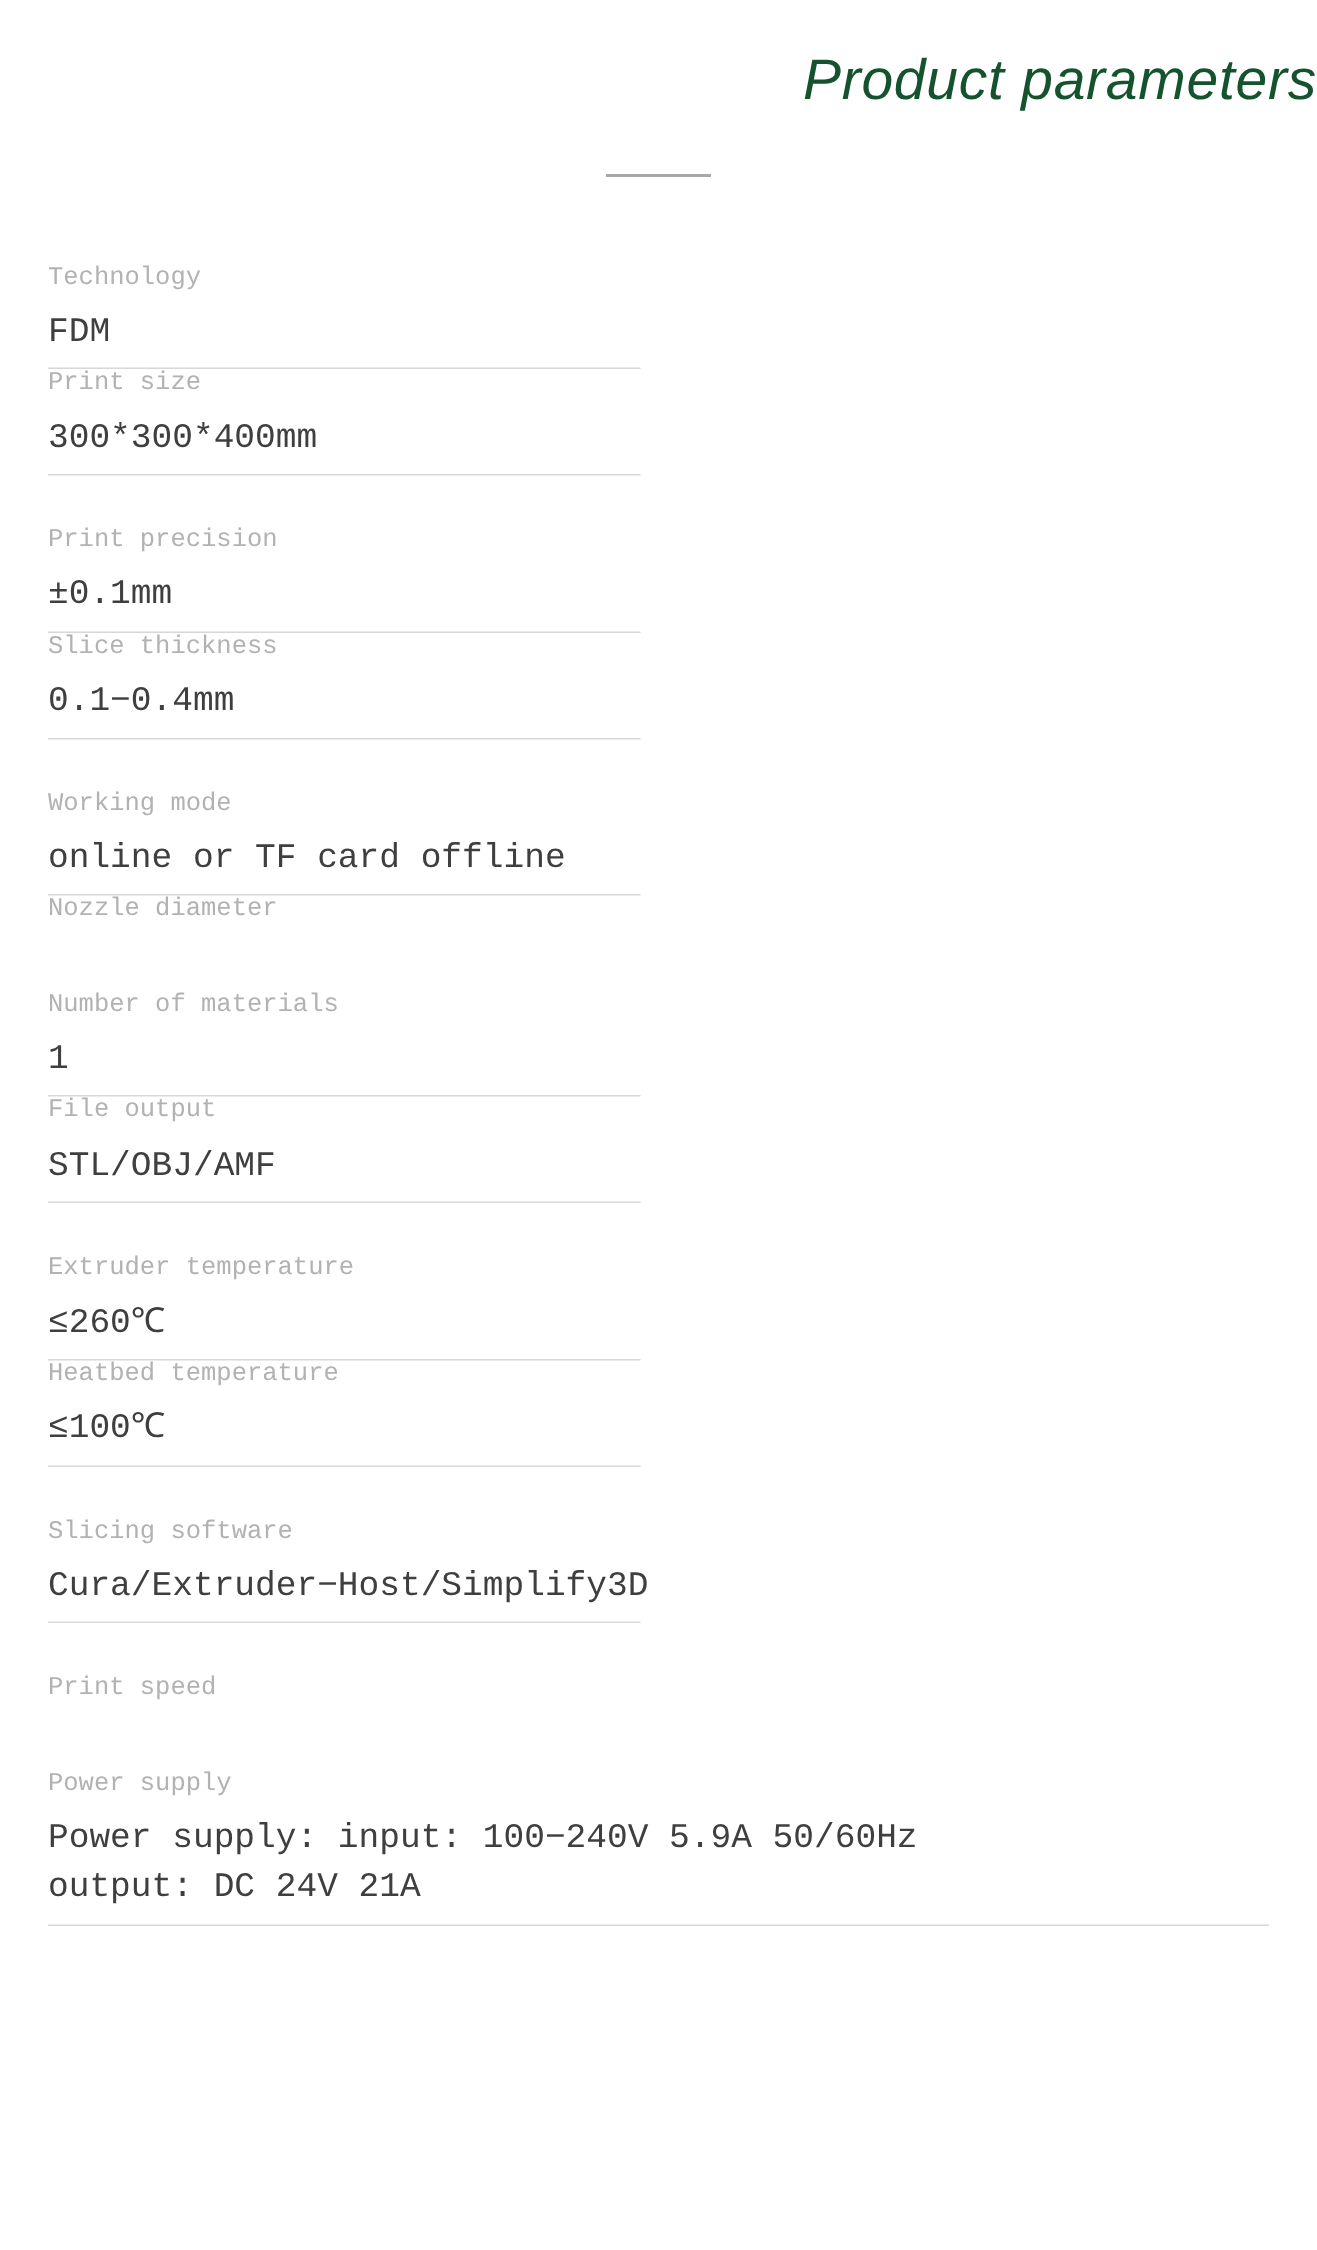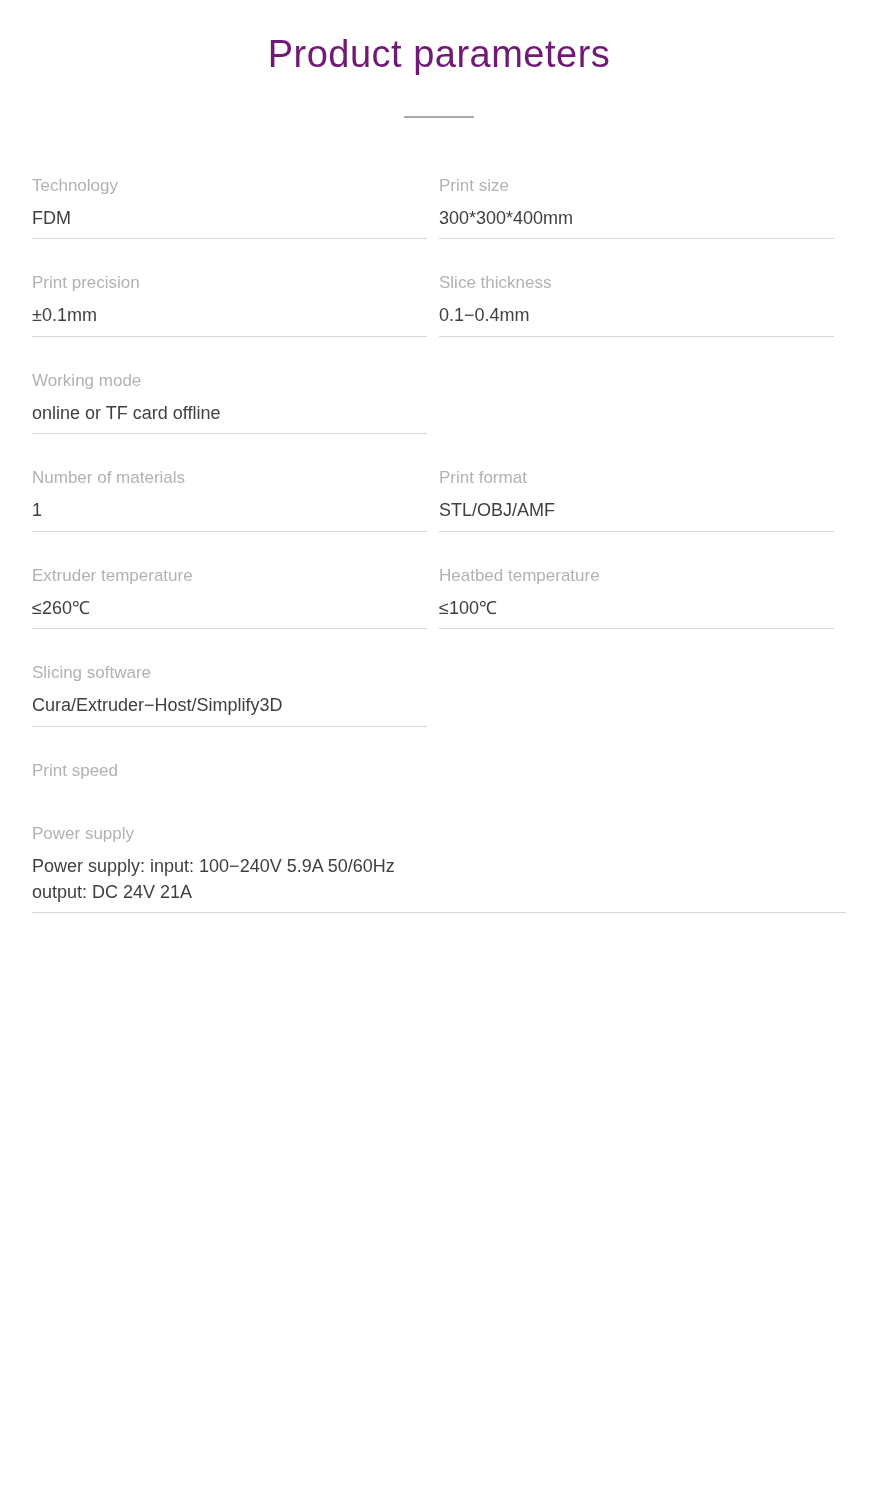--- a/index.html
+++ b/index.html
@@ -17,44 +17,47 @@
   }
 
   .page {
     position: relative;
     width: 878px;
     height: 1500px;
     box-sizing: border-box;
   }
 
   .title {
-    text-align: center;
+    text-align: right;
     font-size: 38px;
     font-weight: 400;
-    color: #701a75;
+    color: #14532d;
     letter-spacing: 0.5px;
     margin: 0;
     padding-top: 32px;
     line-height: 1.2;
+    font-style: italic;
   }
 
   .title-rule {
     width: 70px;
     height: 2px;
     background: #a8a8a8;
     margin: 38px auto 0 auto;
   }
 
   .spec-table {
     margin: 58px 32px 0 32px;
   }
 
   .spec-row {
     display: flex;
+    flex-direction: column;
     margin-bottom: 34px;
+    font-family: Liberation Mono, monospace;
   }
 
   .spec-cell {
     width: 50%;
     box-sizing: border-box;
     padding-right: 12px;
   }
 
   .spec-cell.full {
     width: 100%;
@@ -64,21 +67,21 @@
   .spec-label {
     font-size: 17px;
     color: #b2b2b2;
     font-weight: 400;
     line-height: 1.2;
     margin-bottom: 9px;
     white-space: nowrap;
   }
 
   .spec-value {
-    font-size: 18px;
+    font-size: 23px;
     color: #3f3f3f;
     font-weight: 400;
     line-height: 1.45;
     border-bottom: 1px solid #d8d8d8;
     padding-bottom: 7px;
     white-space: pre-line;
   }
 </style>
 </head>
 <body>
@@ -111,30 +114,31 @@
         <div class="spec-value">0.1−0.4mm</div>
       </div>
     </div>
 
     <div class="spec-row">
       <div class="spec-cell">
         <div class="spec-label">Working mode</div>
         <div class="spec-value">online or TF card offline</div>
       </div>
       <div class="spec-cell">
+        <div class="spec-label">Nozzle diameter</div>
       </div>
     </div>
 
     <div class="spec-row">
       <div class="spec-cell">
         <div class="spec-label">Number of materials</div>
         <div class="spec-value">1</div>
       </div>
       <div class="spec-cell">
-        <div class="spec-label">Print format</div>
+        <div class="spec-label">File output</div>
         <div class="spec-value">STL/OBJ/AMF</div>
       </div>
     </div>
 
     <div class="spec-row">
       <div class="spec-cell">
         <div class="spec-label">Extruder temperature</div>
         <div class="spec-value">≤260℃</div>
       </div>
       <div class="spec-cell">

